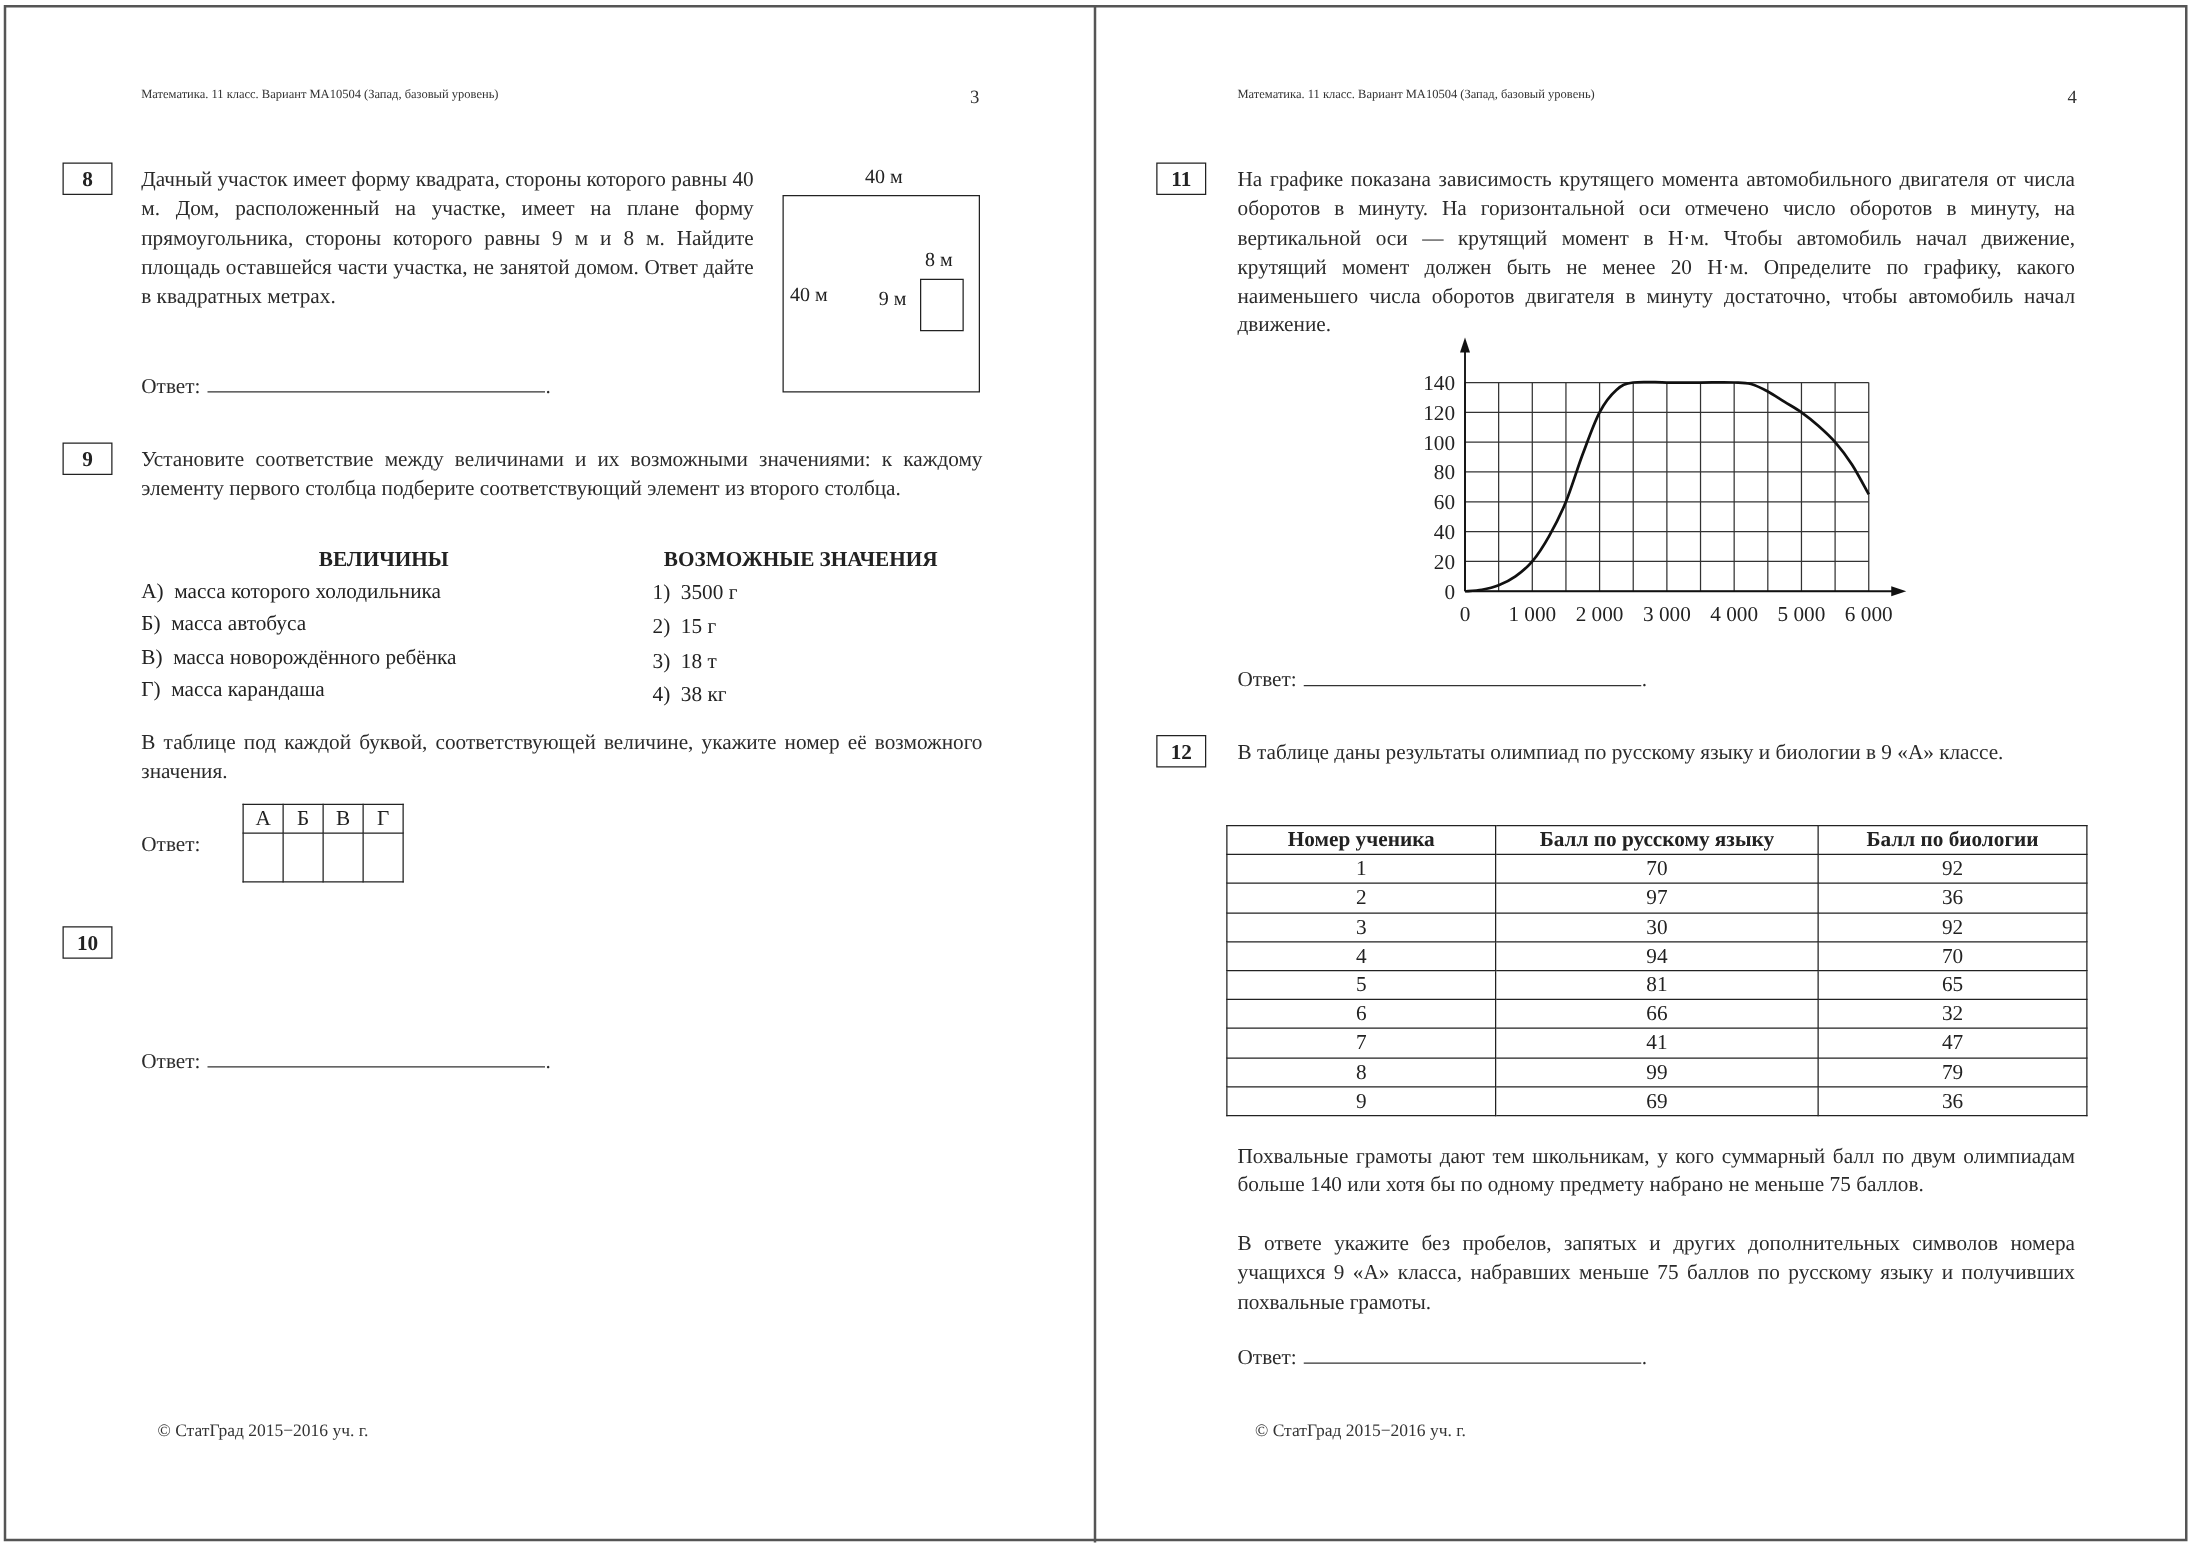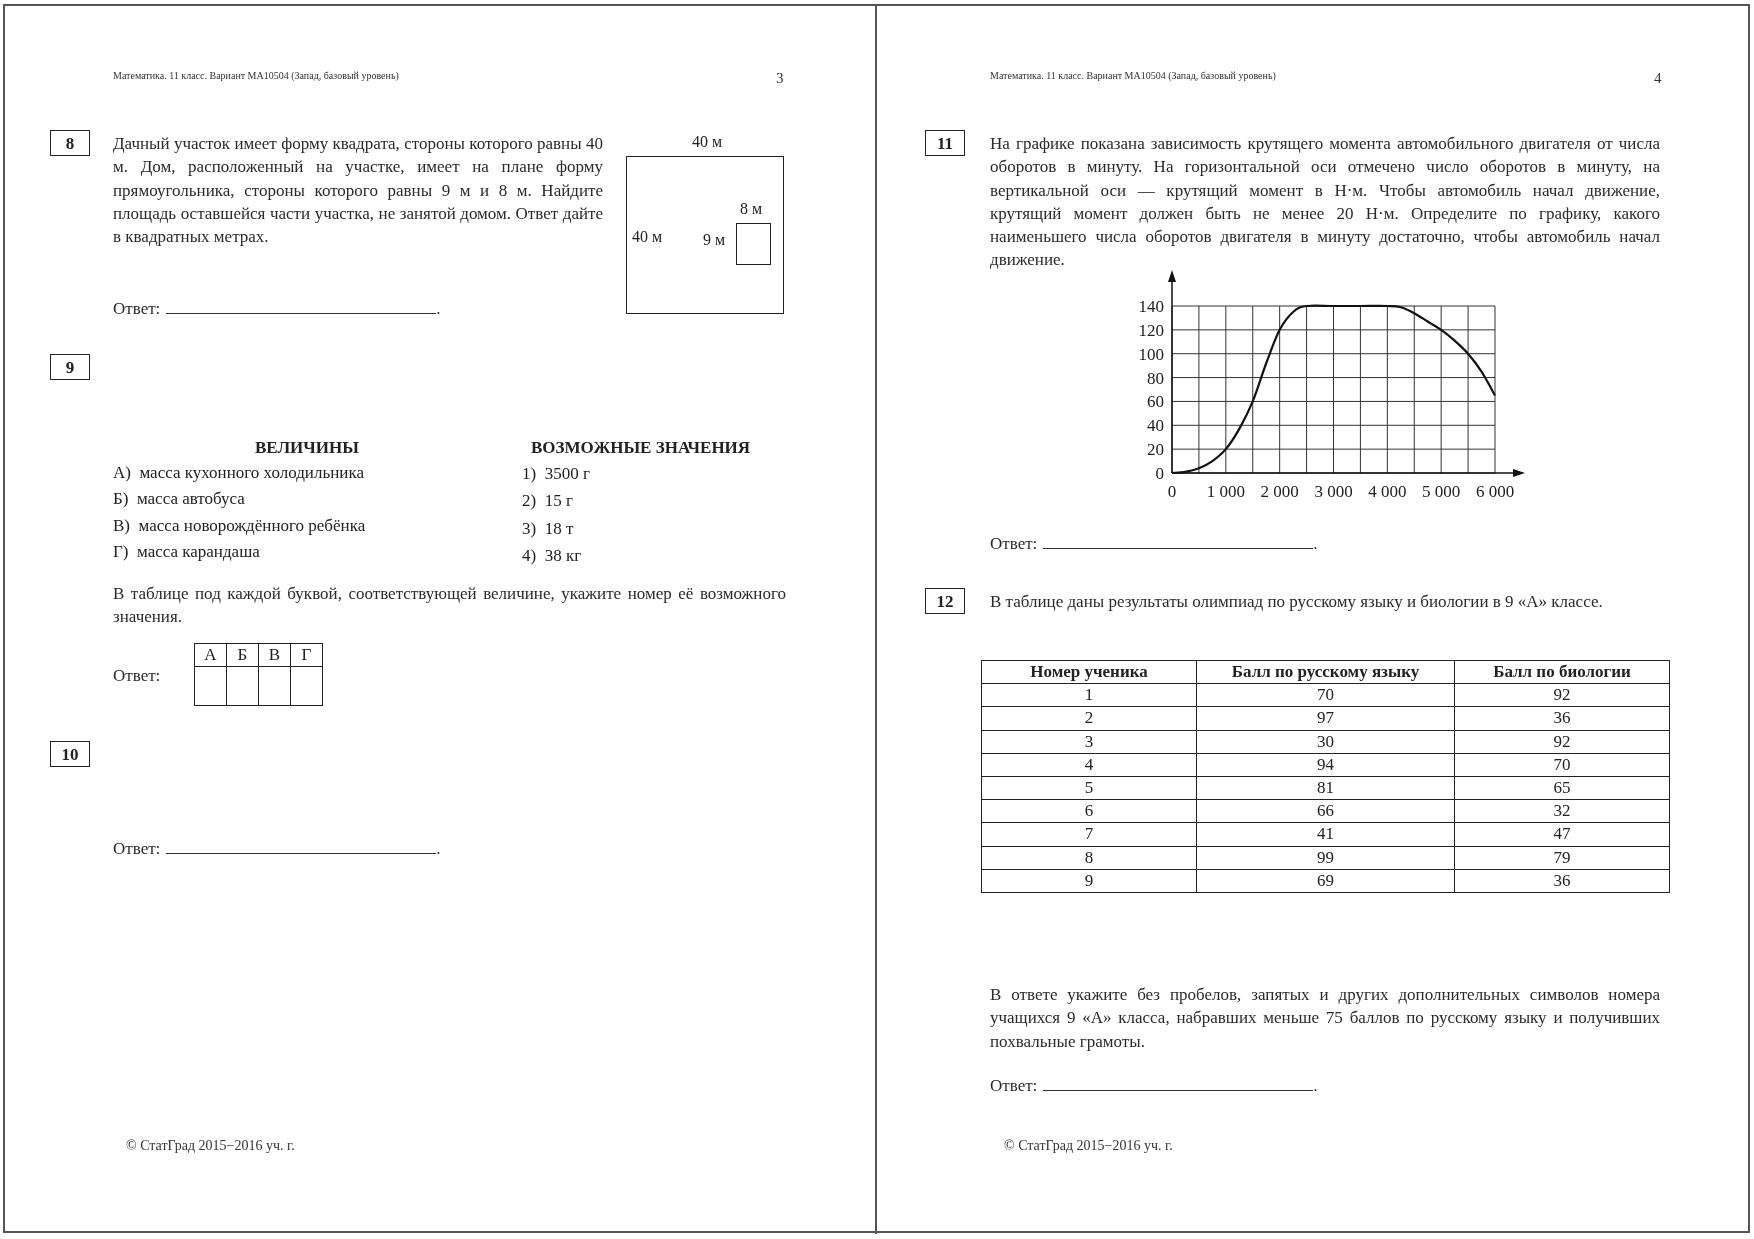--- a/index.html
+++ b/index.html
@@ -49,24 +49,25 @@
     <div class="lbl" style="left:632px;top:228px;">40 м</div>
     <div class="lbl" style="left:740px;top:200px;">8 м</div>
     <div class="lbl" style="left:703px;top:231px;">9 м</div>
     <div style="position:absolute;left:736px;top:223px;width:35px;height:42px;border:1.3px solid #222;box-sizing:border-box;"></div>
   </div>
   <div class="answer" style="left:113px;top:299px;">
     <span>Ответ:</span><span class="line"></span><span>.</span>
   </div>
 
   <div class="qnum" style="left:50px;top:354px;">9</div>
+  <div class="txt" style="left:113px;top:356px;width:673px;">Установите соответствие между величинами и их возможными значениями: к каждому элементу первого столбца подберите соответствующий элемент из второго столбца.</div>
   <div class="col-h" style="left:255px;top:438px;">ВЕЛИЧИНЫ</div>
   <div class="col-h" style="left:531px;top:438px;">ВОЗМОЖНЫЕ ЗНАЧЕНИЯ</div>
 
-  <div class="item" style="left:113px;top:463px;"><span>А)</span>&nbsp; <span>масса кухонного холодильника</span></div>
+  <div class="item" style="left:113px;top:463px;"><span>А)</span>&nbsp; <span>масса которого холодильника</span></div>
   <div class="item" style="left:113px;top:489px;font-family:Liberation Serif, serif;"><span>Б)</span>&nbsp; <span>масса автобуса</span></div>
   <div class="item" style="left:113px;top:516px;"><span>В)</span>&nbsp; <span>масса новорождённого ребёнка</span></div>
   <div class="item" style="left:113px;top:542px;"><span>Г)</span>&nbsp; <span>масса карандаша</span></div>
 
   <div class="item" style="left:522px;top:464px;text-align:center;"><span>1)</span>&nbsp; <span>3500 г</span></div>
   <div class="item" style="left:522px;top:491px;"><span>2)</span>&nbsp; <span>15 г</span></div>
   <div class="item" style="left:522px;top:519px;"><span>3)</span>&nbsp; <span>18 т</span></div>
   <div class="item" style="left:522px;top:546px;"><span>4)</span>&nbsp; <span>38 кг</span></div>
 
   <div class="txt" style="left:113px;top:582px;width:673px;">В таблице под каждой буквой, соответствующей величине, укажите номер её возможного значения.</div>
@@ -210,19 +211,20 @@
           <td>79</td>
         </tr>
         <tr>
           <td>9</td>
           <td>69</td>
           <td>36</td>
         </tr>
       </tbody>
   </table>
 
+  <div class="txt" style="left:113px;top:913px;width:670px;">Похвальные грамоты дают тем школьникам, у кого суммарный балл по двум олимпиадам больше 140 или хотя бы по одному предмету набрано не меньше 75 баллов.</div>
   <div class="txt" style="left:113px;top:983px;width:670px;">В ответе укажите без пробелов, запятых и других дополнительных символов номера учащихся 9 «А» класса, набравших меньше 75 баллов по русскому языку и получивших похвальные грамоты.</div>
   <div class="answer" style="left:113px;top:1076px;">
     <span>Ответ:</span><span class="line"></span><span>.</span>
   </div>
 
   <div class="footer" style="left:127px;">© СтатГрад 2015−2016 уч. г.</div>
 </div>
 
 </body></html>

